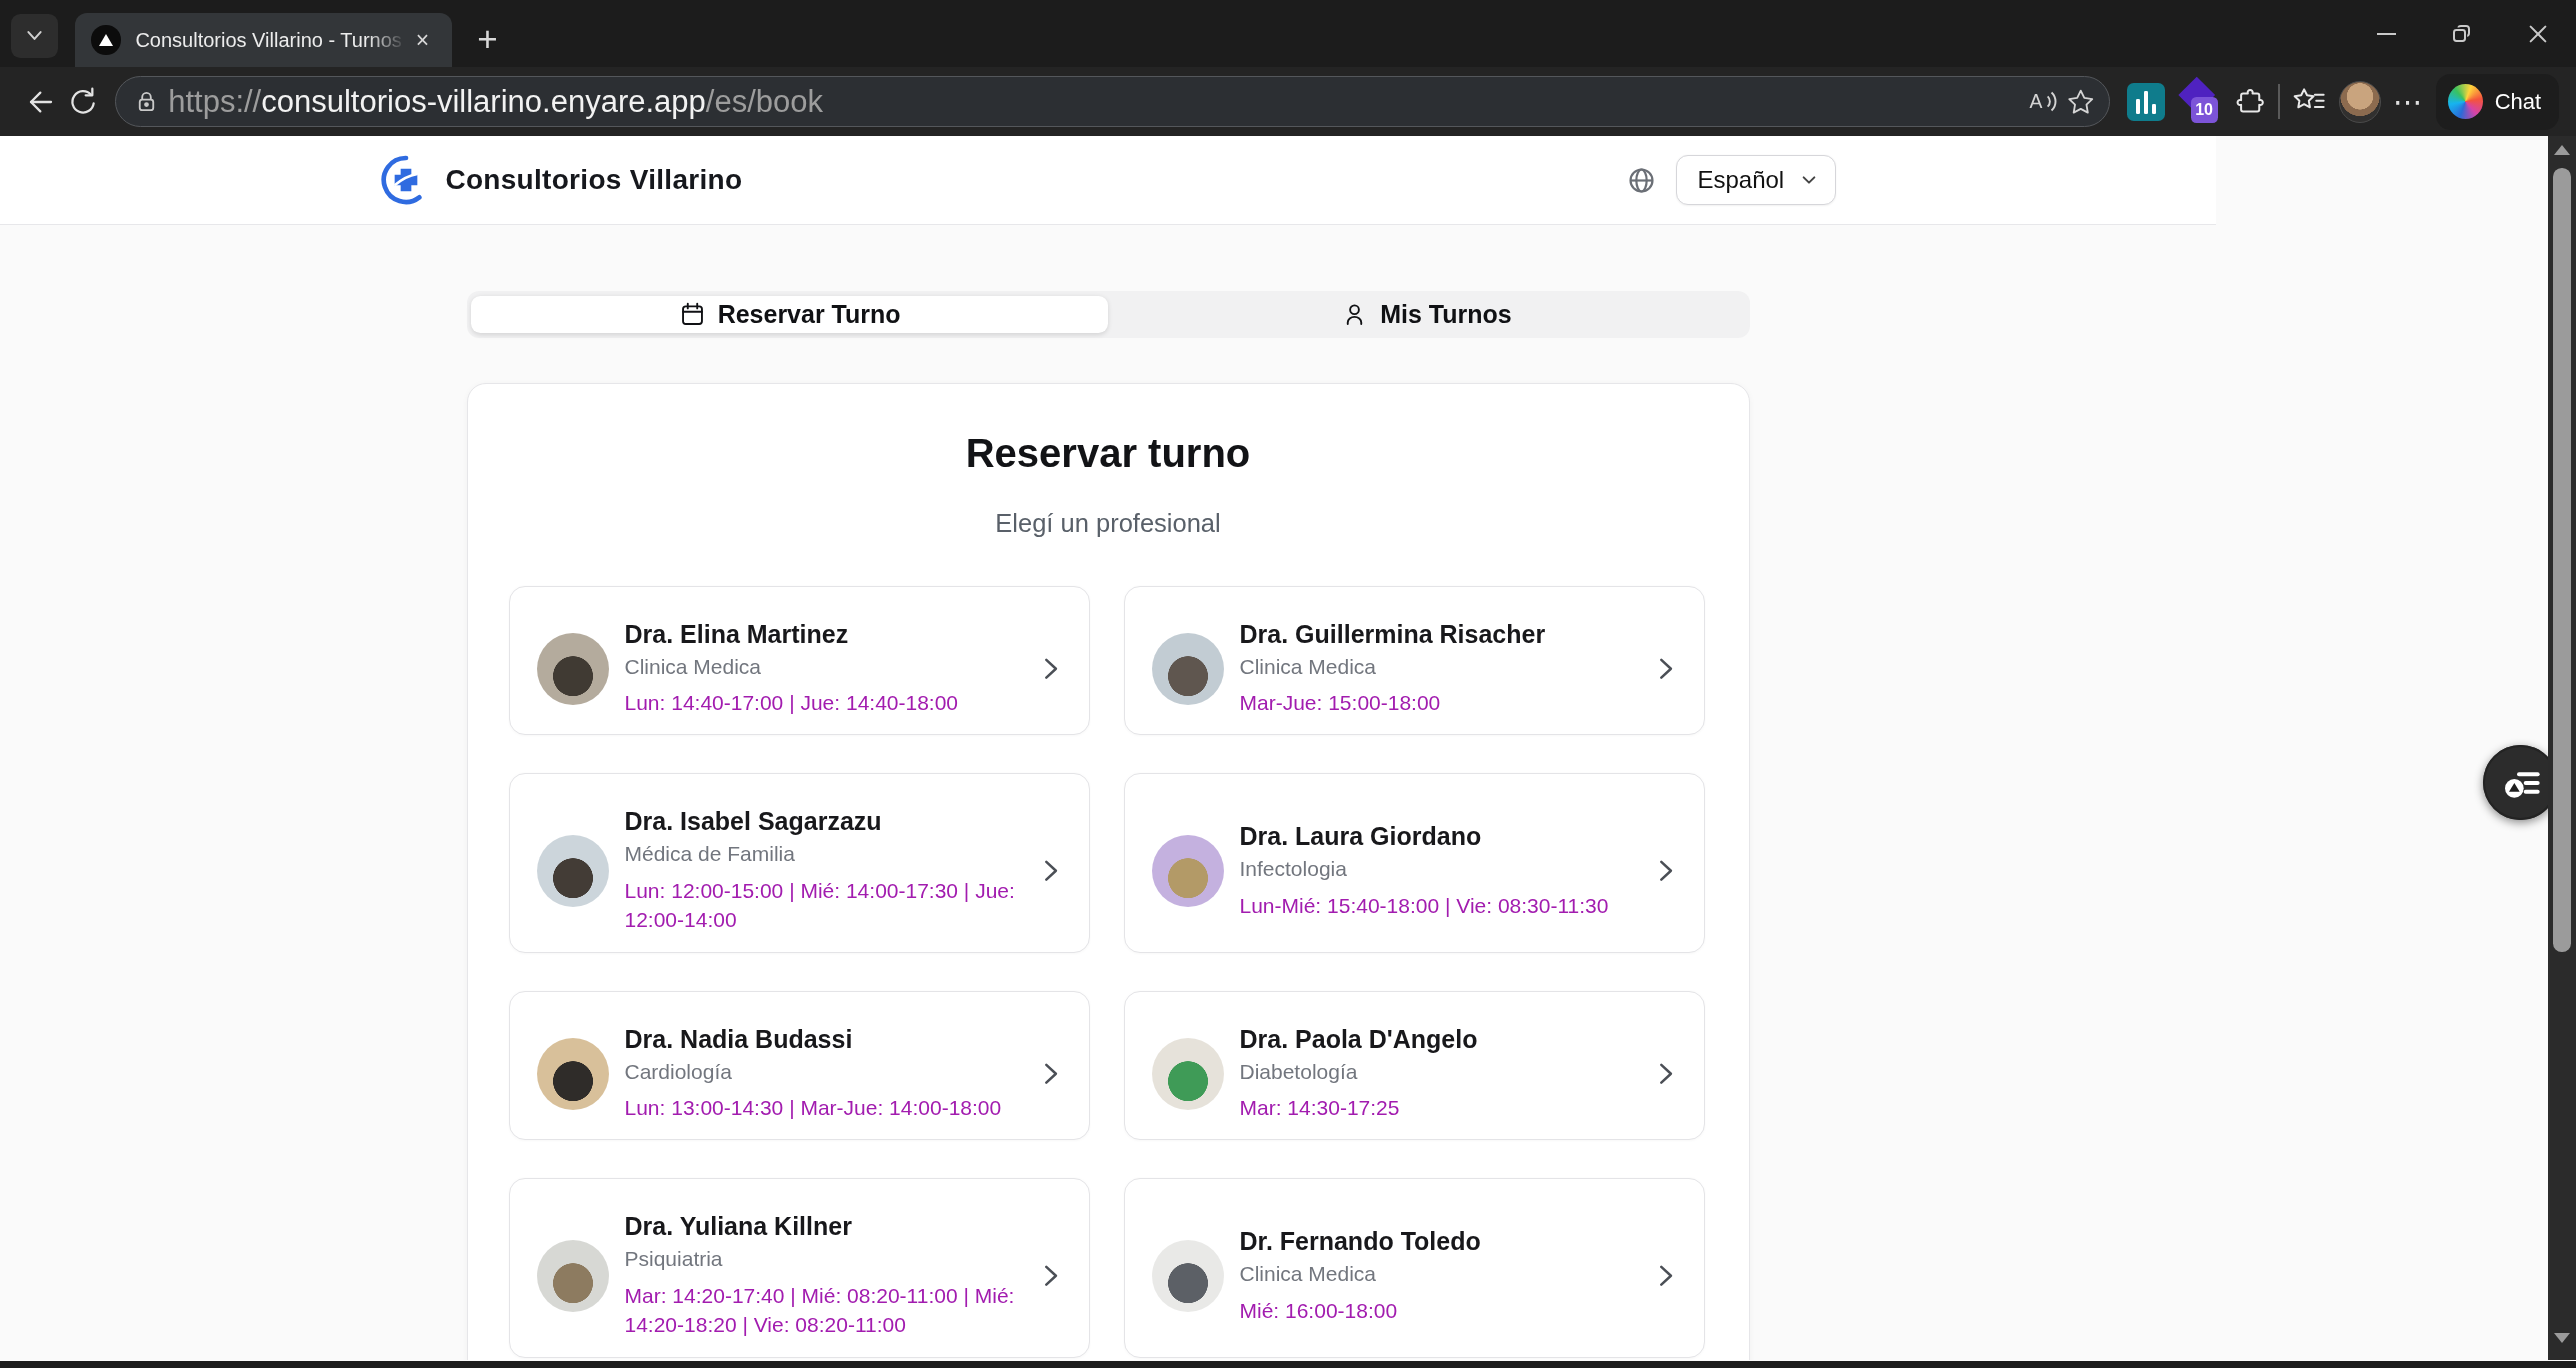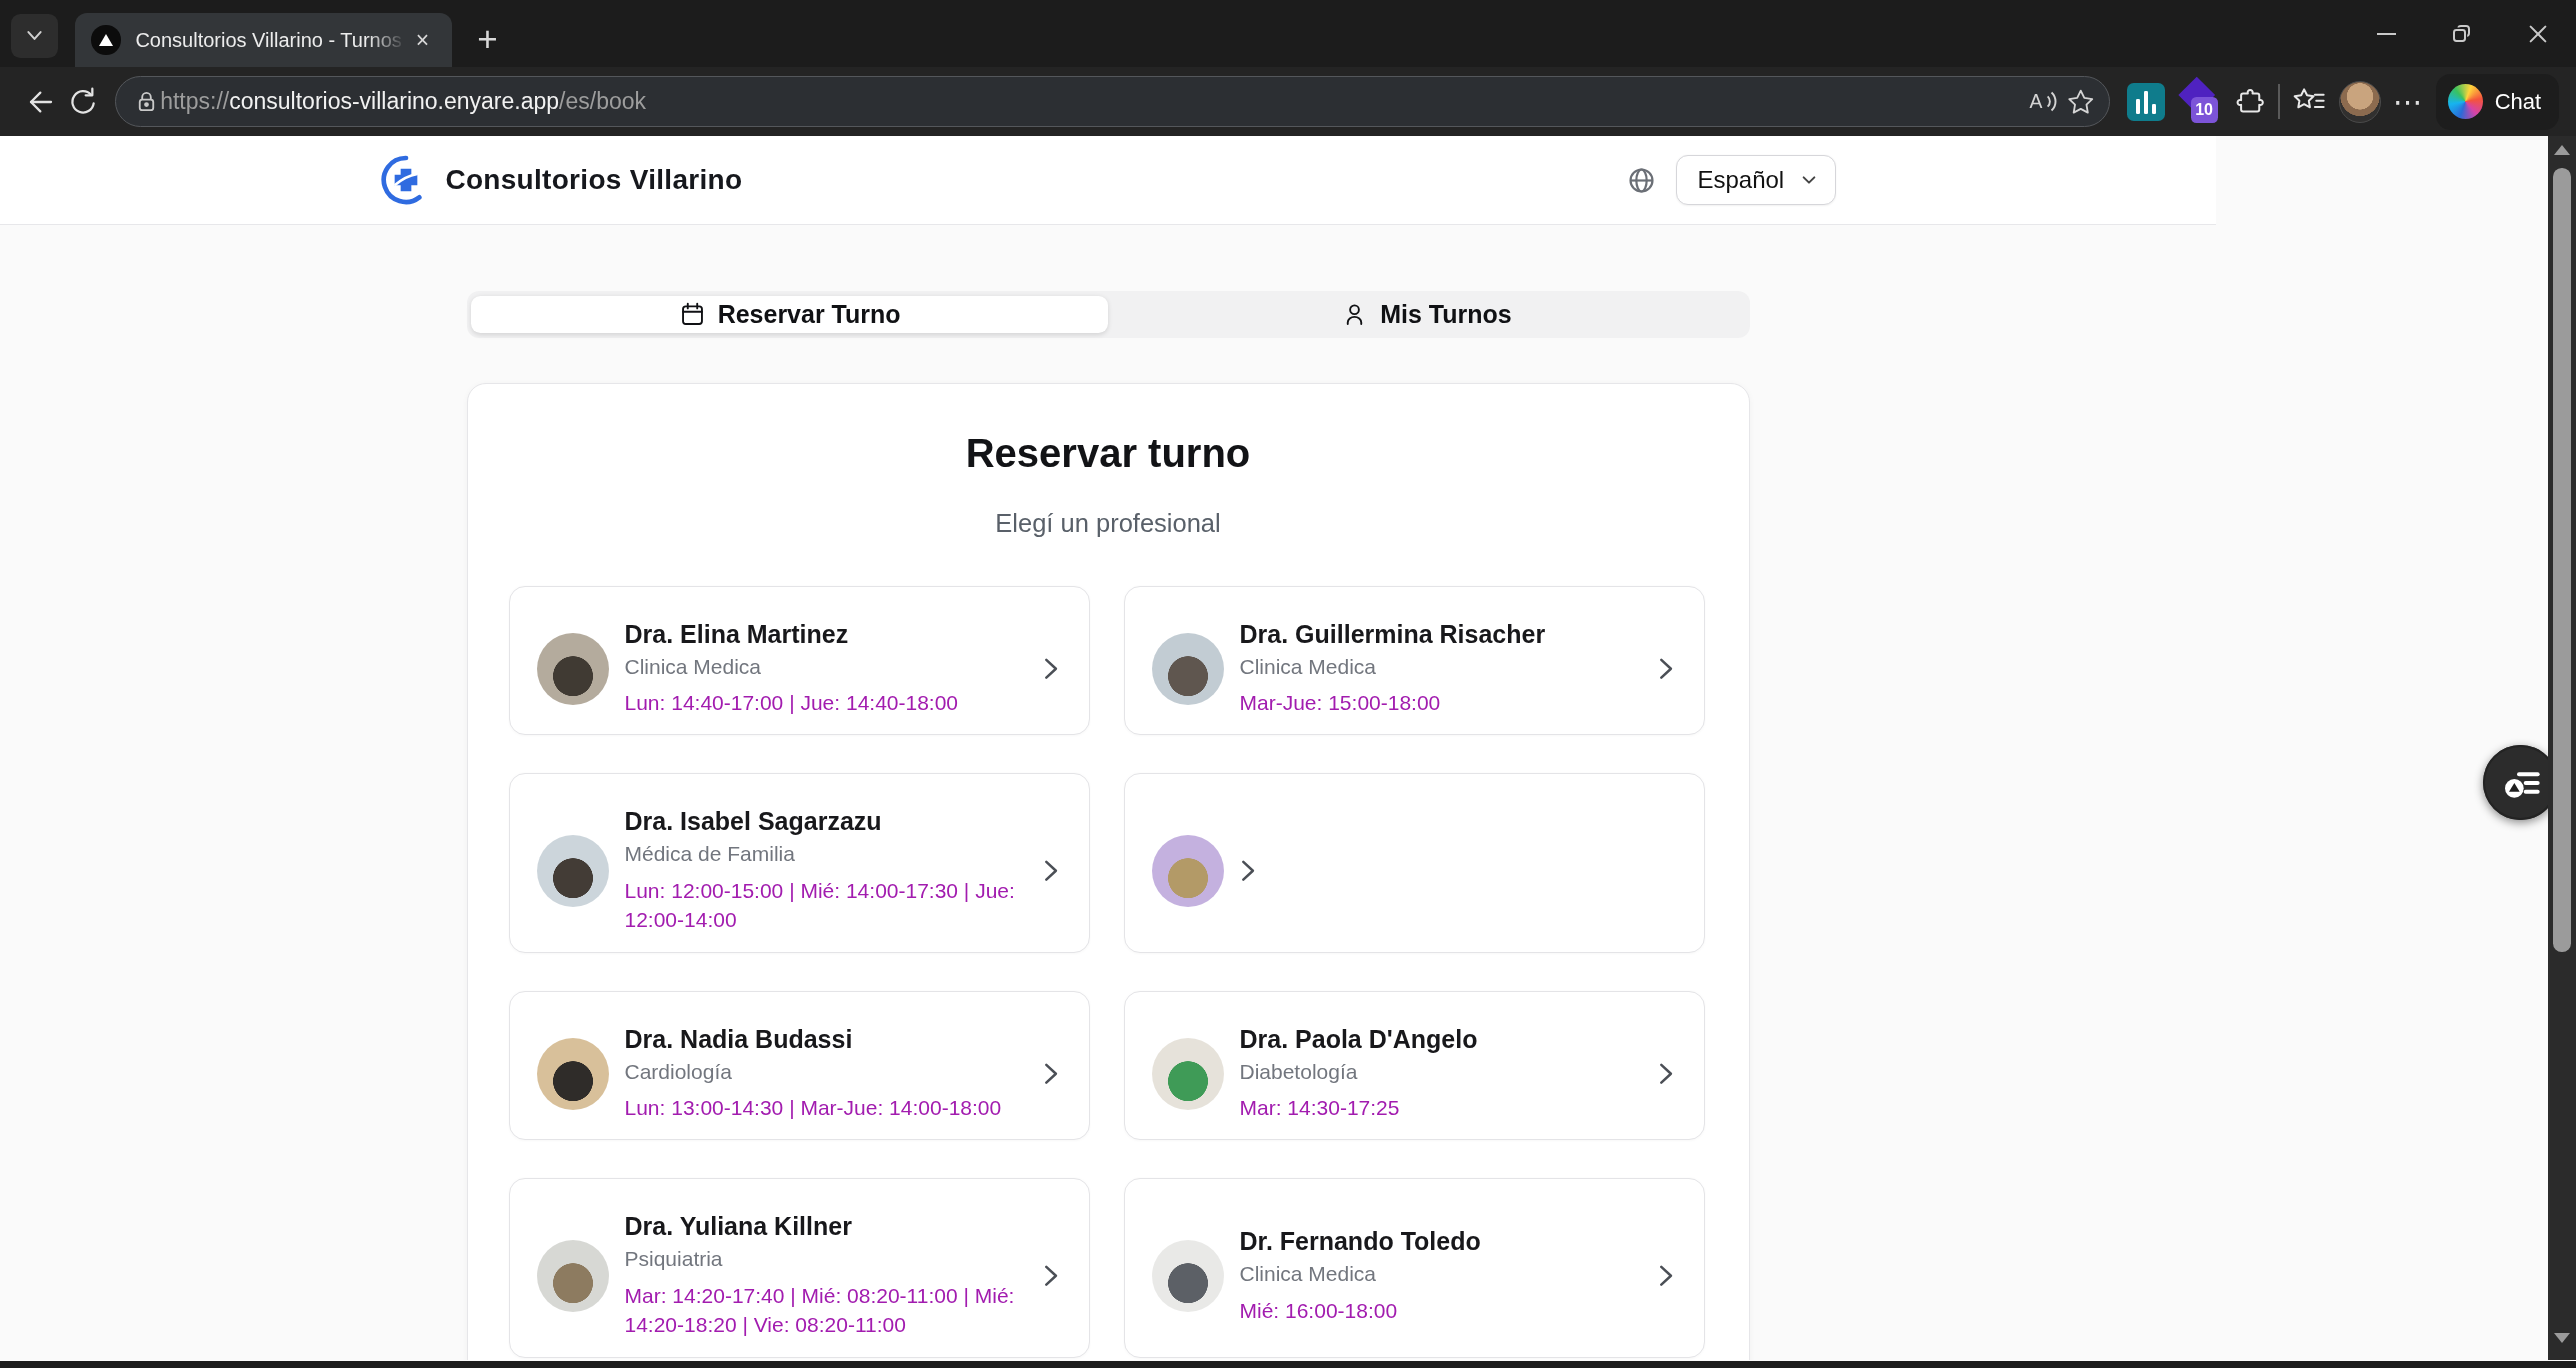--- a/index.html
+++ b/index.html
@@ -22,21 +22,21 @@
   .win-btn { width:76px; height:67px; display:flex; align-items:center; justify-content:center; color:#c9c9c9; }
   .min-glyph { display:block; width:19px; height:0; border-top:2px solid #c9c9c9; }
   .restore-glyph { position:relative; width:17.4px; height:17.4px; }
   .restore-glyph .back { position:absolute; left:4px; top:0; width:12.7px; height:12.7px; border:2px solid #c9c9c9; border-radius:4px; clip-path:polygon(0 0,100% 0,100% 100%,78% 100%,78% 22%,0 22%); }
   .restore-glyph .front { position:absolute; left:0; top:4.7px; width:12.7px; height:12.7px; border:2px solid #c9c9c9; border-radius:3.4px; }
 
   .toolbar { position:absolute; left:0; top:67px; width:2576px; height:69px; background:#242424; display:flex; align-items:center; padding:0 17.4px; }
   .nav-btn { width:44px; height:44px; display:flex; align-items:center; justify-content:center; color:#e3e3e3; flex:0 0 auto; }
   .url-pill { flex:1 1 auto; height:51px; margin:0 13.4px 0 9.4px; background:#2c2f33; border:1.3px solid #54575b; border-radius:25.5px; display:flex; align-items:center; padding:0 8px 0 17.4px; min-width:0; }
   .lock-icon { color:#c9c9c9; flex:0 0 auto; display:flex; }
-  .url-text { flex:1 1 auto; margin-left:0; font-size:23px; color:#9d9d9d; white-space:nowrap; overflow:hidden; }
+  .url-text { flex:1 1 auto; margin-left:8px; font-size:31px; color:#9d9d9d; white-space:nowrap; overflow:hidden; }
   .url-text .domain { color:#f2f2f2; }
   .pill-action { width:39px; height:39px; display:flex; align-items:center; justify-content:center; color:#d4d4d4; flex:0 0 auto; }
   .tb-right { display:flex; align-items:center; gap:12px; flex:0 0 auto; margin-left:4px; }
   .ext-teal { width:38px; height:38px; border-radius:6.7px; background:#0f7c8c; display:flex; align-items:flex-end; justify-content:center; gap:3.4px; padding-bottom:6.7px; }
   .ext-teal i { display:block; width:4.7px; background:#fff; border-radius:1.3px; }
   .ext-teal i:nth-child(1){height:14.8px;} .ext-teal i:nth-child(2){height:23px;} .ext-teal i:nth-child(3){height:9.4px;}
   .ext-purple { position:relative; width:42px; height:42px; }
   .ext-purple .diamond { position:absolute; left:7.4px; top:1.3px; width:25.5px; height:25.5px; background:#4f22c0; transform:rotate(45deg); }
   .ext-purple .badge { position:absolute; right:1.3px; bottom:0; width:27px; height:25.5px; background:#7c54d8; border-radius:5.4px; color:#fff; font-size:16px; font-weight:bold; display:flex; align-items:center; justify-content:center; }
   .ext-puzzle { color:#e8e8e8; display:flex; }
@@ -295,20 +295,25 @@
           </span>
           <span class="pro-chevron">
               <svg width="29.5" height="29.5" viewBox="0 0 40 40" fill="none" stroke="currentColor" stroke-width="3.4" stroke-linecap="round" stroke-linejoin="round">
                 <polyline points="14,8 27,20 14,32"></polyline>
               </svg>
             </span>
         </div>
 
         <div class="pro-card">
           <span class="pro-avatar" style="background: radial-gradient(circle at 50% 60%, rgb(179, 154, 103) 0px, rgb(179, 154, 103) 35%, rgb(196, 177, 223) 36%);"></span>
+          <span class="pro-info">
+            <div class="pro-name">Dra. Laura Giordano</div>
+            <div class="pro-specialty">Infectologia</div>
+            <div class="pro-schedule">Lun-Mié: 15:40-18:00 | Vie: 08:30-11:30</div>
+          </span>
           <span class="pro-chevron">
               <svg width="29.5" height="29.5" viewBox="0 0 40 40" fill="none" stroke="currentColor" stroke-width="3.4" stroke-linecap="round" stroke-linejoin="round">
                 <polyline points="14,8 27,20 14,32"></polyline>
               </svg>
             </span>
         </div>
 
         <div class="pro-card">
           <span class="pro-avatar" style="background: radial-gradient(circle at 50% 60%, rgb(47, 44, 41) 0px, rgb(47, 44, 41) 35%, rgb(216, 192, 154) 36%);"></span>
           <span class="pro-info">

